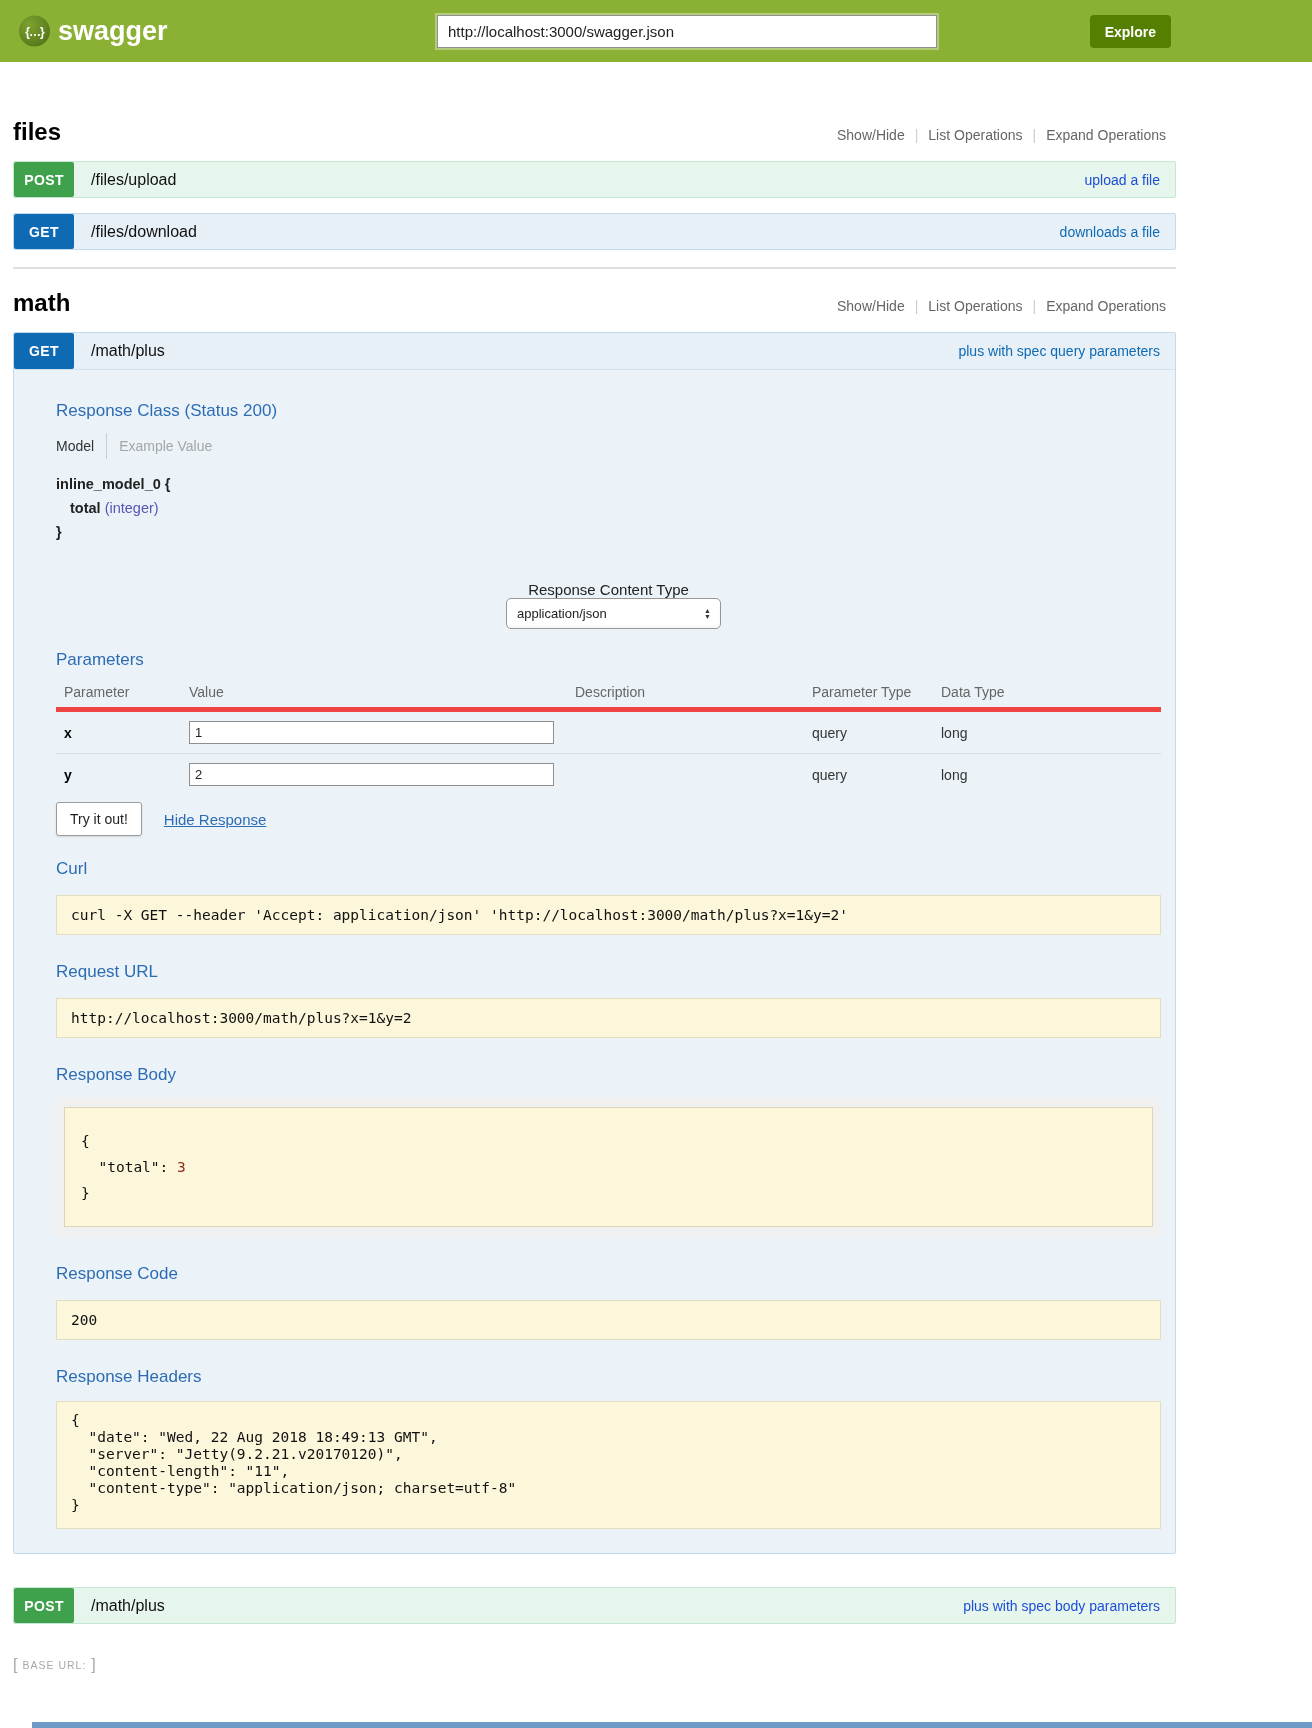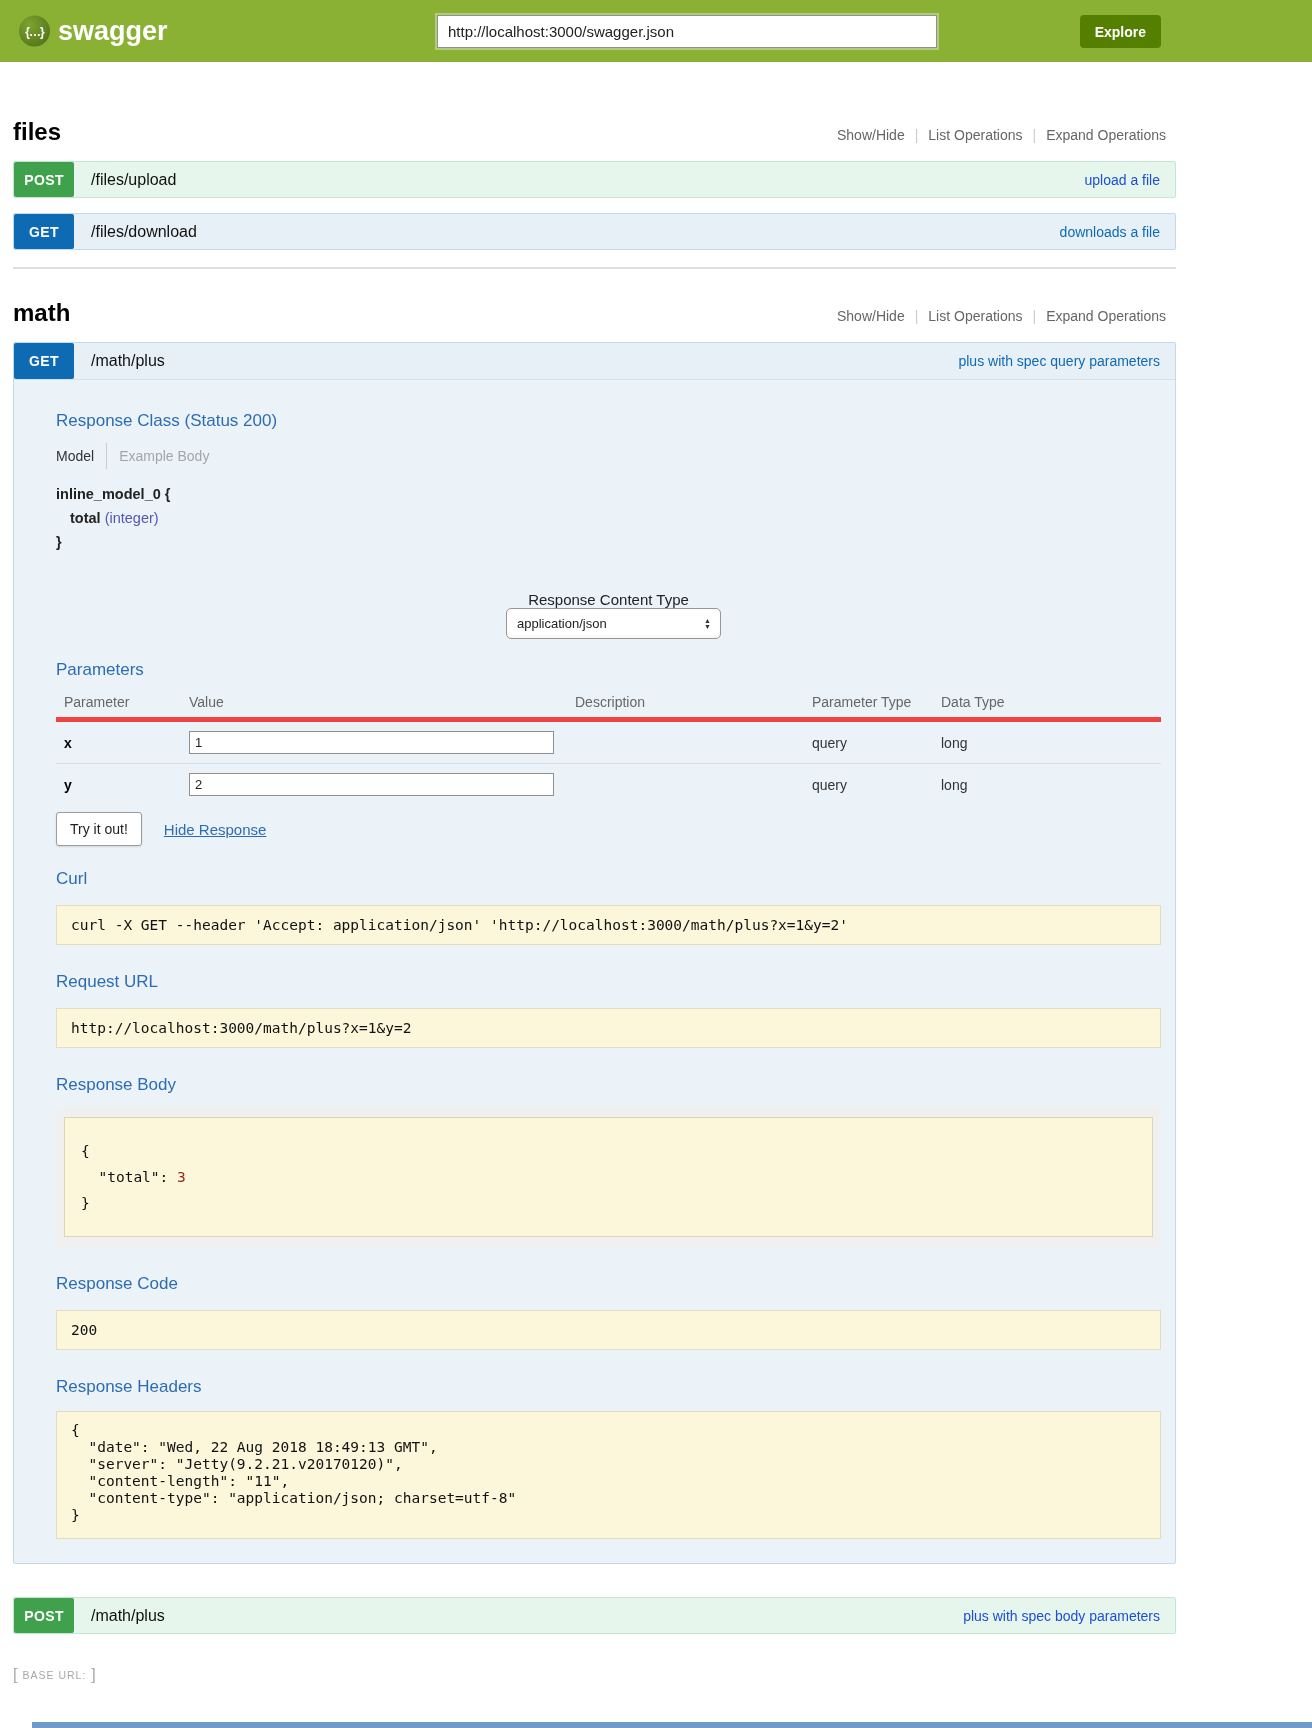--- a/index.html
+++ b/index.html
@@ -13,29 +13,29 @@
   .logo-wrap { position: absolute; left: 19px; top: 50%; transform: translateY(-50%);
     display: flex; align-items: center; }
   .logo-circle { width: 31px; height: 31px; border-radius: 50%;
     background: radial-gradient(circle at 35% 30%, #7da32f, #4c6b16);
     color: #fff; font-weight: bold; font-size: 12px; letter-spacing: -1px;
     display: flex; align-items: center; justify-content: center; }
   .brand { color: #fff; font-size: 27px; font-weight: bold; margin-left: 8px; }
   .url-input { position: absolute; left: 437px; top: 15px; width: 500px; height: 33px;
     border: 1px solid #909090; box-shadow: 0 0 0 2px rgba(255,255,255,0.35);
     padding: 0 10px; font-size: 15px; color: #222; font-family: "Liberation Sans", sans-serif; }
-  .explore-btn { position: absolute; right: 151px; top: 15px; height: 33px; padding: 0 15px;
+  .explore-btn { position: absolute; right: 141px; top: 15px; height: 33px; padding: 0 15px;
     background: #547f00; color: #fff; border: none; border-radius: 4px;
     font-size: 14px; font-weight: bold; cursor: pointer; font-family: "Liberation Sans", sans-serif; }
   
   .content { margin-left: 13px; width: 1163px; }
   .api-title { font-size: 30px; font-weight: bold; color: #000; margin: 57px 0 0 0; }
   .section-head { display: flex; align-items: baseline; }
   .section-head.first { margin-top: 56px; }
-  .section-head.later { margin-top: 30px; }
+  .section-head.later { margin-top: 20px; }
   .section-head h2 { font-size: 24px; font-weight: bold; color: #000; margin: 0; }
   .controls { margin-left: auto; display: flex; align-items: center; font-size: 14px; color: #666; }
   .ctrl { padding: 0 10px; cursor: pointer; }
   .ctrl-sep { color: #ccc; }
   .divider { margin-top: 17px; height: 2px; background: #e0e0e0; }
   
   .op-row { margin-top: 15px; height: 37px; display: flex; align-items: center;
     border: 1px solid; border-radius: 2px; }
   .op-row.get  { background: #e7f0f7; border-color: #c3d9ec; }
   .op-row.post { background: #e7f6ec; border-color: #c3e8d1; }
@@ -172,21 +172,21 @@
       <span class="op-summary get">plus with spec query parameters</span>
     </div>
 
     <div class="panel-body">
 
       <h4 class="blue-head response-class-head">Response Class (Status 200)</h4>
 
       <div class="tabs">
         <span class="tab-model">Model</span>
         <span class="tab-vline"></span>
-        <span class="tab-example">Example Body</span>
+        <span class="tab-example">Example Value</span>
       </div>
 
       <div class="model-block">
         <div class="model-line-open">inline_model_0 {</div>
         <div class="model-prop">
           <span class="pname">total</span>
           <span class="ptype">(integer)</span>
         </div>
         <div class="model-line-close">}</div>
       </div>

